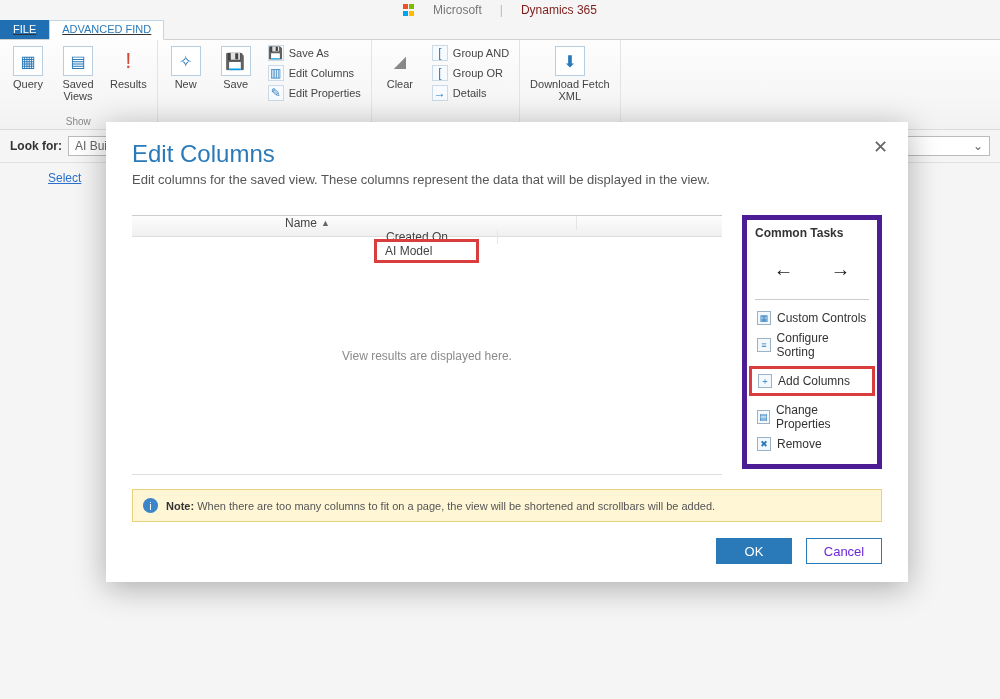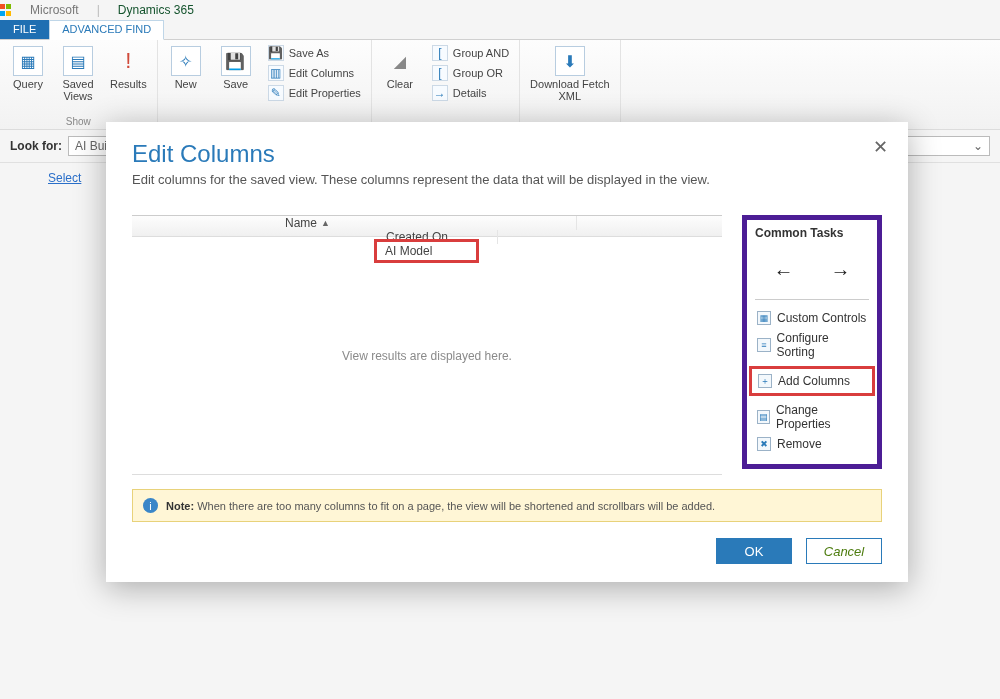--- a/index.html
+++ b/index.html
@@ -12,35 +12,36 @@
     width: 1000px;
     height: 699px;
     overflow: hidden;
     position: relative;
   }
   
   .brand-bar {
     height: 20px;
     display: flex;
     align-items: center;
+    justify-content: center;
     gap: 18px;
     color: #777;
     font-size: 12px;
   }
   .ms-logo { display: inline-flex; gap:1px; flex-wrap:wrap; width:12px; height:12px; }
   .ms-logo span { width:5px; height:5px; display:block; }
   .ms-logo .r { background:#f25022; }
   .ms-logo .g { background:#7fba00; }
   .ms-logo .b { background:#00a4ef; }
   .ms-logo .y { background:#ffb900; }
   .brand-sep { color:#bbb; }
-  .brand-d365 { color:#14532d; }
-
-  
-  .tab-row { display:flex; border-bottom:1px solid #d0d0d0; height:20px; }
+  .brand-d365 { color:#7f1d1d; }
+
+  
+  .tab-row { display:flex; border-bottom:1px solid #d0d0d0; height:20px;text-decoration:underline; }
   .tab {
     padding: 2px 12px;
     font-size: 11px;
     cursor: pointer;
     border: 1px solid transparent;
     border-bottom: none;
   }
   .tab.file { background:#1f6fb2; color:#fff; }
   .tab.adv {
     border: 1px solid #bfd6e8;
@@ -282,21 +283,21 @@
   }
   .btn {
     min-width:76px;
     height:26px;
     border:1px solid #2a7ab9;
     display:flex; align-items:center; justify-content:center;
     font-size:13px;
     cursor:pointer;
   }
   .btn-primary { background:#2a7ab9; color:#fff; }
-  .btn-secondary { background:#fff; color:#4d7c0f;font-style:italic; }
+  .btn-secondary { background:#fff; color:#6d28d9; }
 </style>
 </head>
 <body>
 
 <div class="brand-bar">
   <span class="ms-logo">
     <span class="r"></span>
       <span class="g"></span>
       <span class="b"></span>
       <span class="y"></span>

